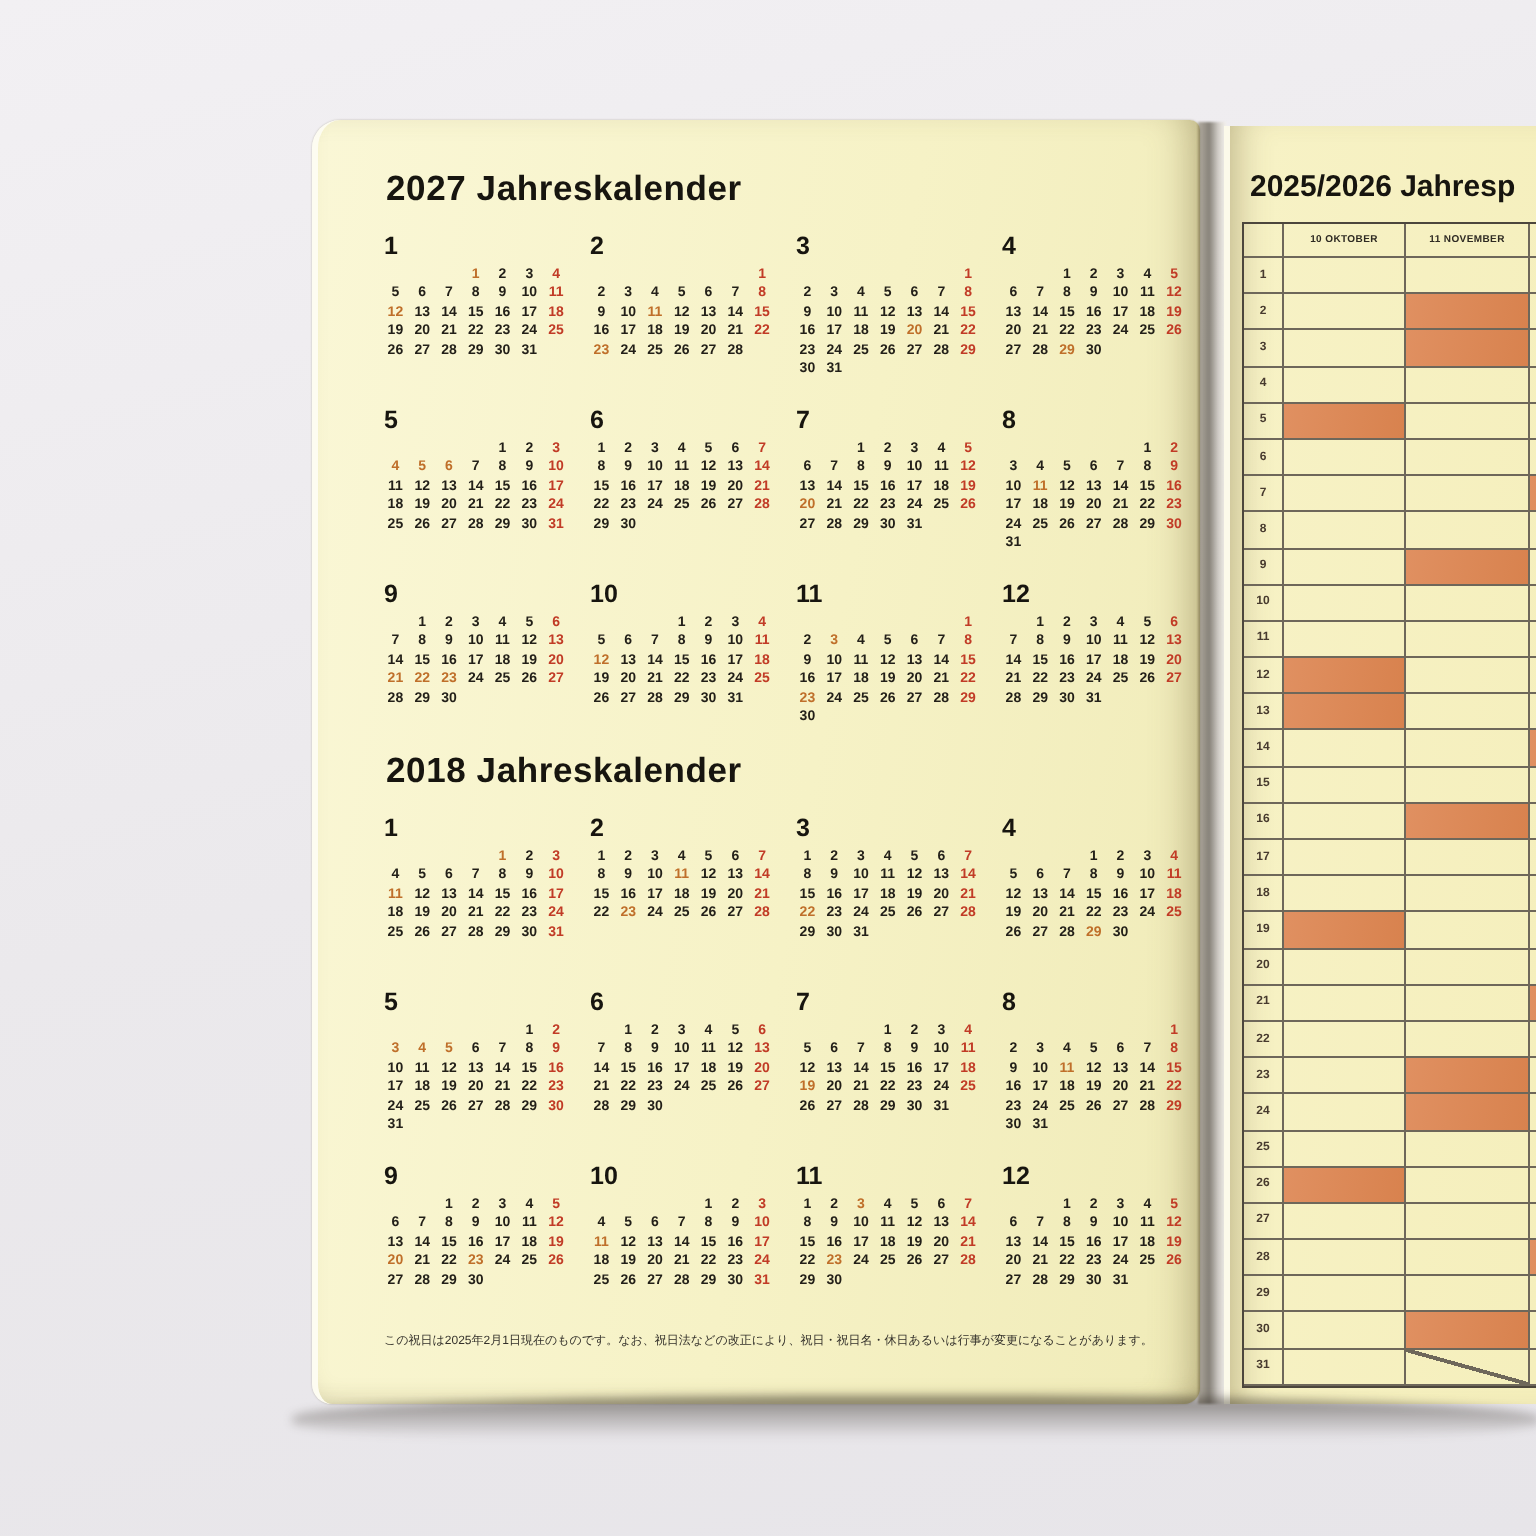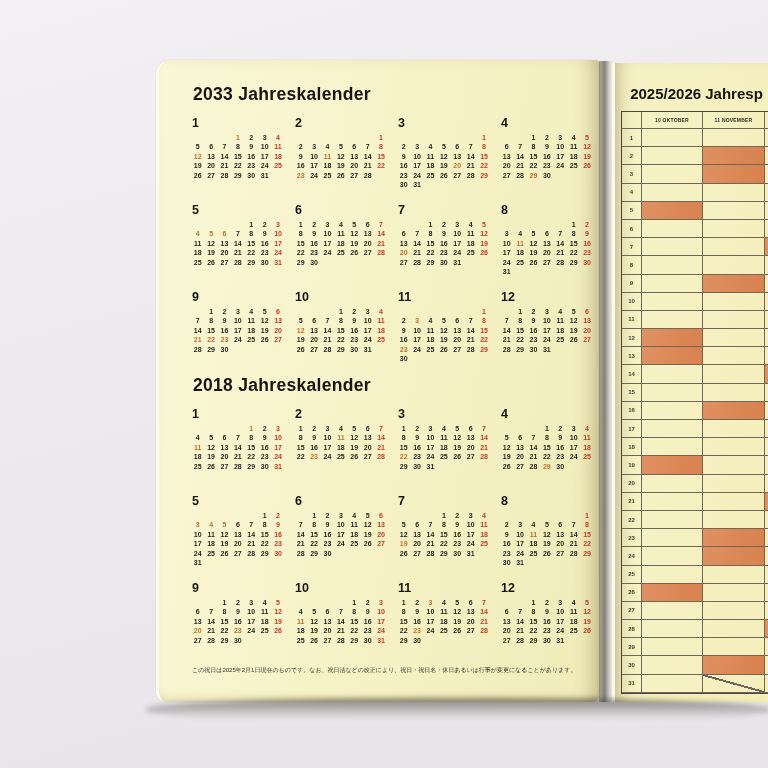--- a/index.html
+++ b/index.html
@@ -26,21 +26,21 @@
   .days{display:grid;grid-template-columns:repeat(7,13.4px);grid-auto-rows:9.4px;}
   .day{font-size:7px;font-weight:bold;color:#221f18;text-align:center;line-height:9.4px;}
   .day.sun{color:var(--red);}
   .day.hol{color:var(--orange);}
   .disclaimer{font-size:6px;color:#33302a;white-space:nowrap;margin:8px 0 0 1px;letter-spacing:0;}
   .right-page{
     position:absolute;left:612px;top:63px;width:156px;height:639px;box-sizing:border-box;
     background:linear-gradient(95deg,#f7f2c6 0%,#f5efbc 100%);
     border-left:3px solid #fcfaea;
     box-shadow:inset 14px 0 18px -12px rgba(110,95,50,.45);
-    padding:16px 0 0 6px;overflow:visible;text-align:center;
+    padding:16px 0 0 6px;overflow:visible;
   }
   .planner-title{font-size:15px;font-weight:bold;color:var(--ink);white-space:nowrap;margin:6px 0 9px 4px;}
   .ptable{display:grid;grid-template-columns:20px 61px 62px 58px;border:1.5px solid #4c463c;width:201px;}
   .pc{border-right:1px solid var(--grid);border-bottom:1px solid var(--grid);height:18.2px;box-sizing:border-box;}
   .ph{height:17px;font-size:5px;font-weight:bold;color:#2e2a22;display:flex;align-items:center;justify-content:center;letter-spacing:.2px;white-space:nowrap;overflow:hidden;}
   .pn{font-size:6px;font-weight:bold;color:#473a2e;display:flex;align-items:center;justify-content:center;}
   .hl{background:linear-gradient(100deg,#e09061,#d8824e);}
   .crossed{background-image:linear-gradient(to top right,transparent 47%,var(--grid) 47%,var(--grid) 53%,transparent 53%);}
   .gutter{
     position:absolute;left:599px;top:61px;width:14px;height:641px;
@@ -51,21 +51,21 @@
     position:absolute;left:146px;top:698px;width:624px;height:24px;border-radius:45%;
     background:linear-gradient(180deg,rgba(48,42,34,.55) 0%,rgba(48,42,34,.25) 45%,rgba(48,42,34,0) 90%);
     filter:blur(2.5px);
   }
 </style>
 </head>
 <body>
 
 <div class="left-page">
   <section>
-    <h1 class="year-title">2033 Jahreskalender</h1>
+    <h1 class="year-title">2027 Jahreskalender</h1>
     <div class="months-grid">
         <div class="month">
           <span class="month-num">1</span>
           <div class="days">
             <span class="day"></span>
             <span class="day"></span>
             <span class="day"></span>
             <span class="day hol">1</span>
             <span class="day">2</span>
             <span class="day">3</span>

